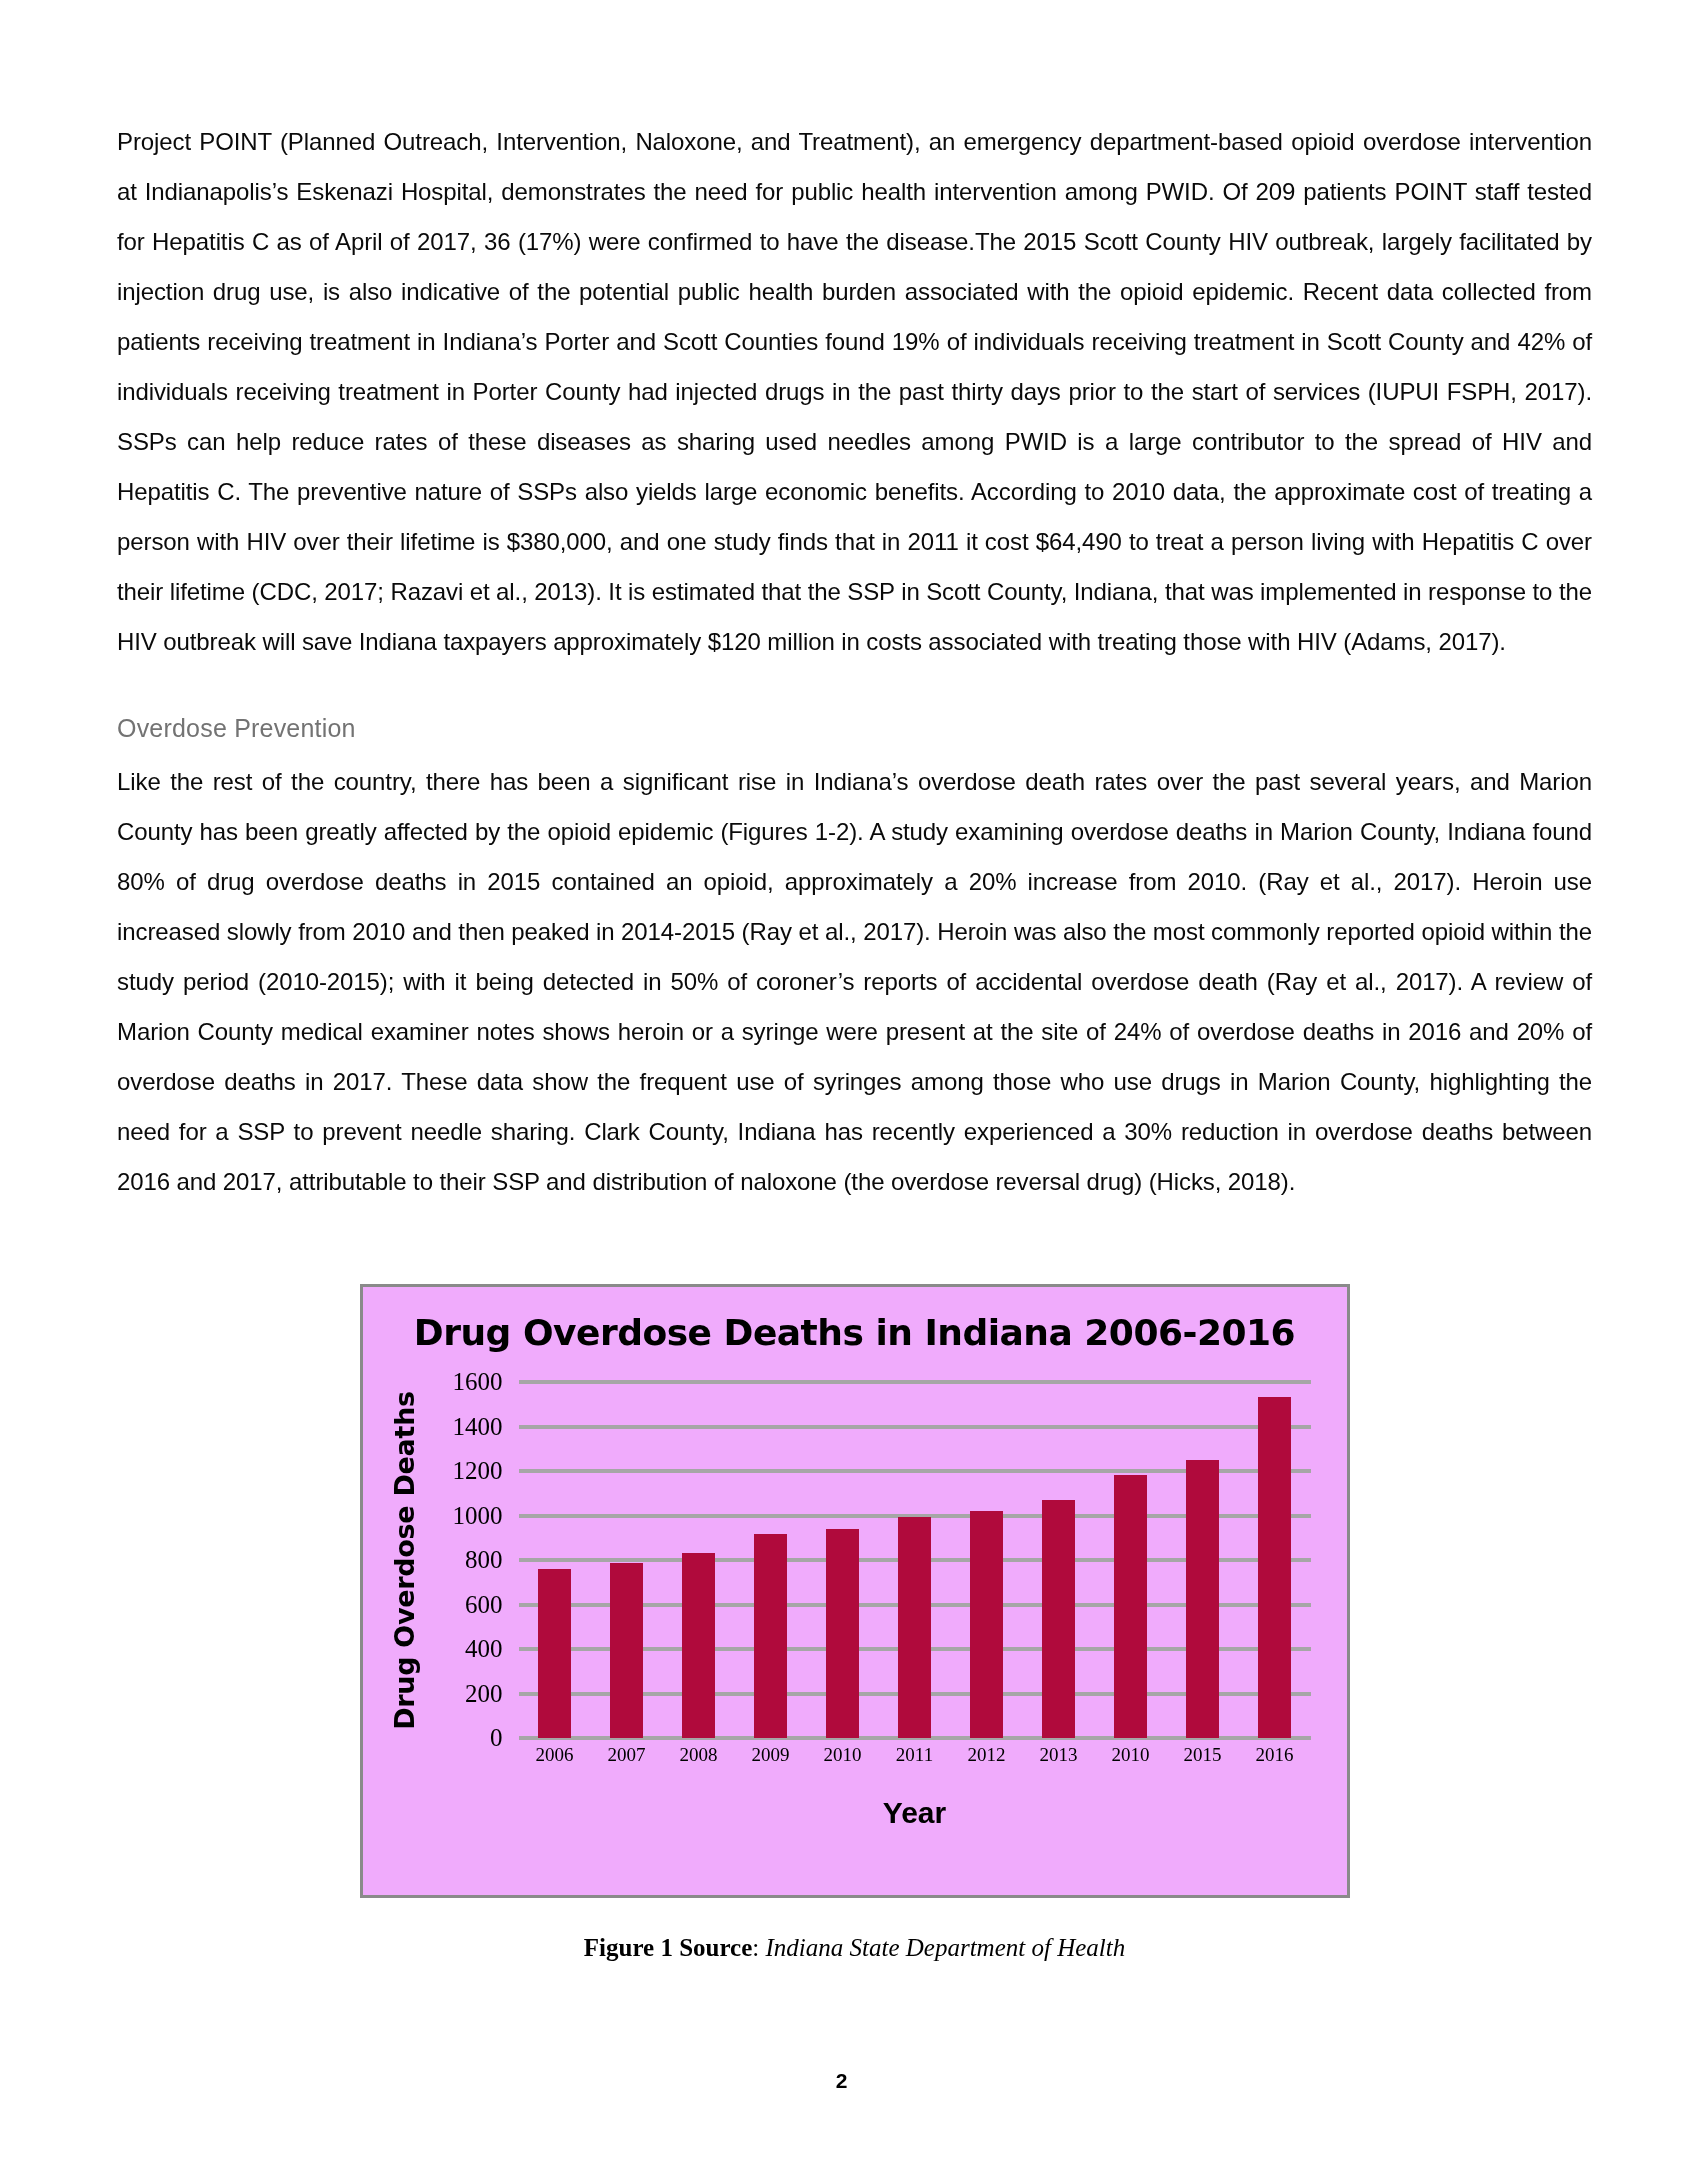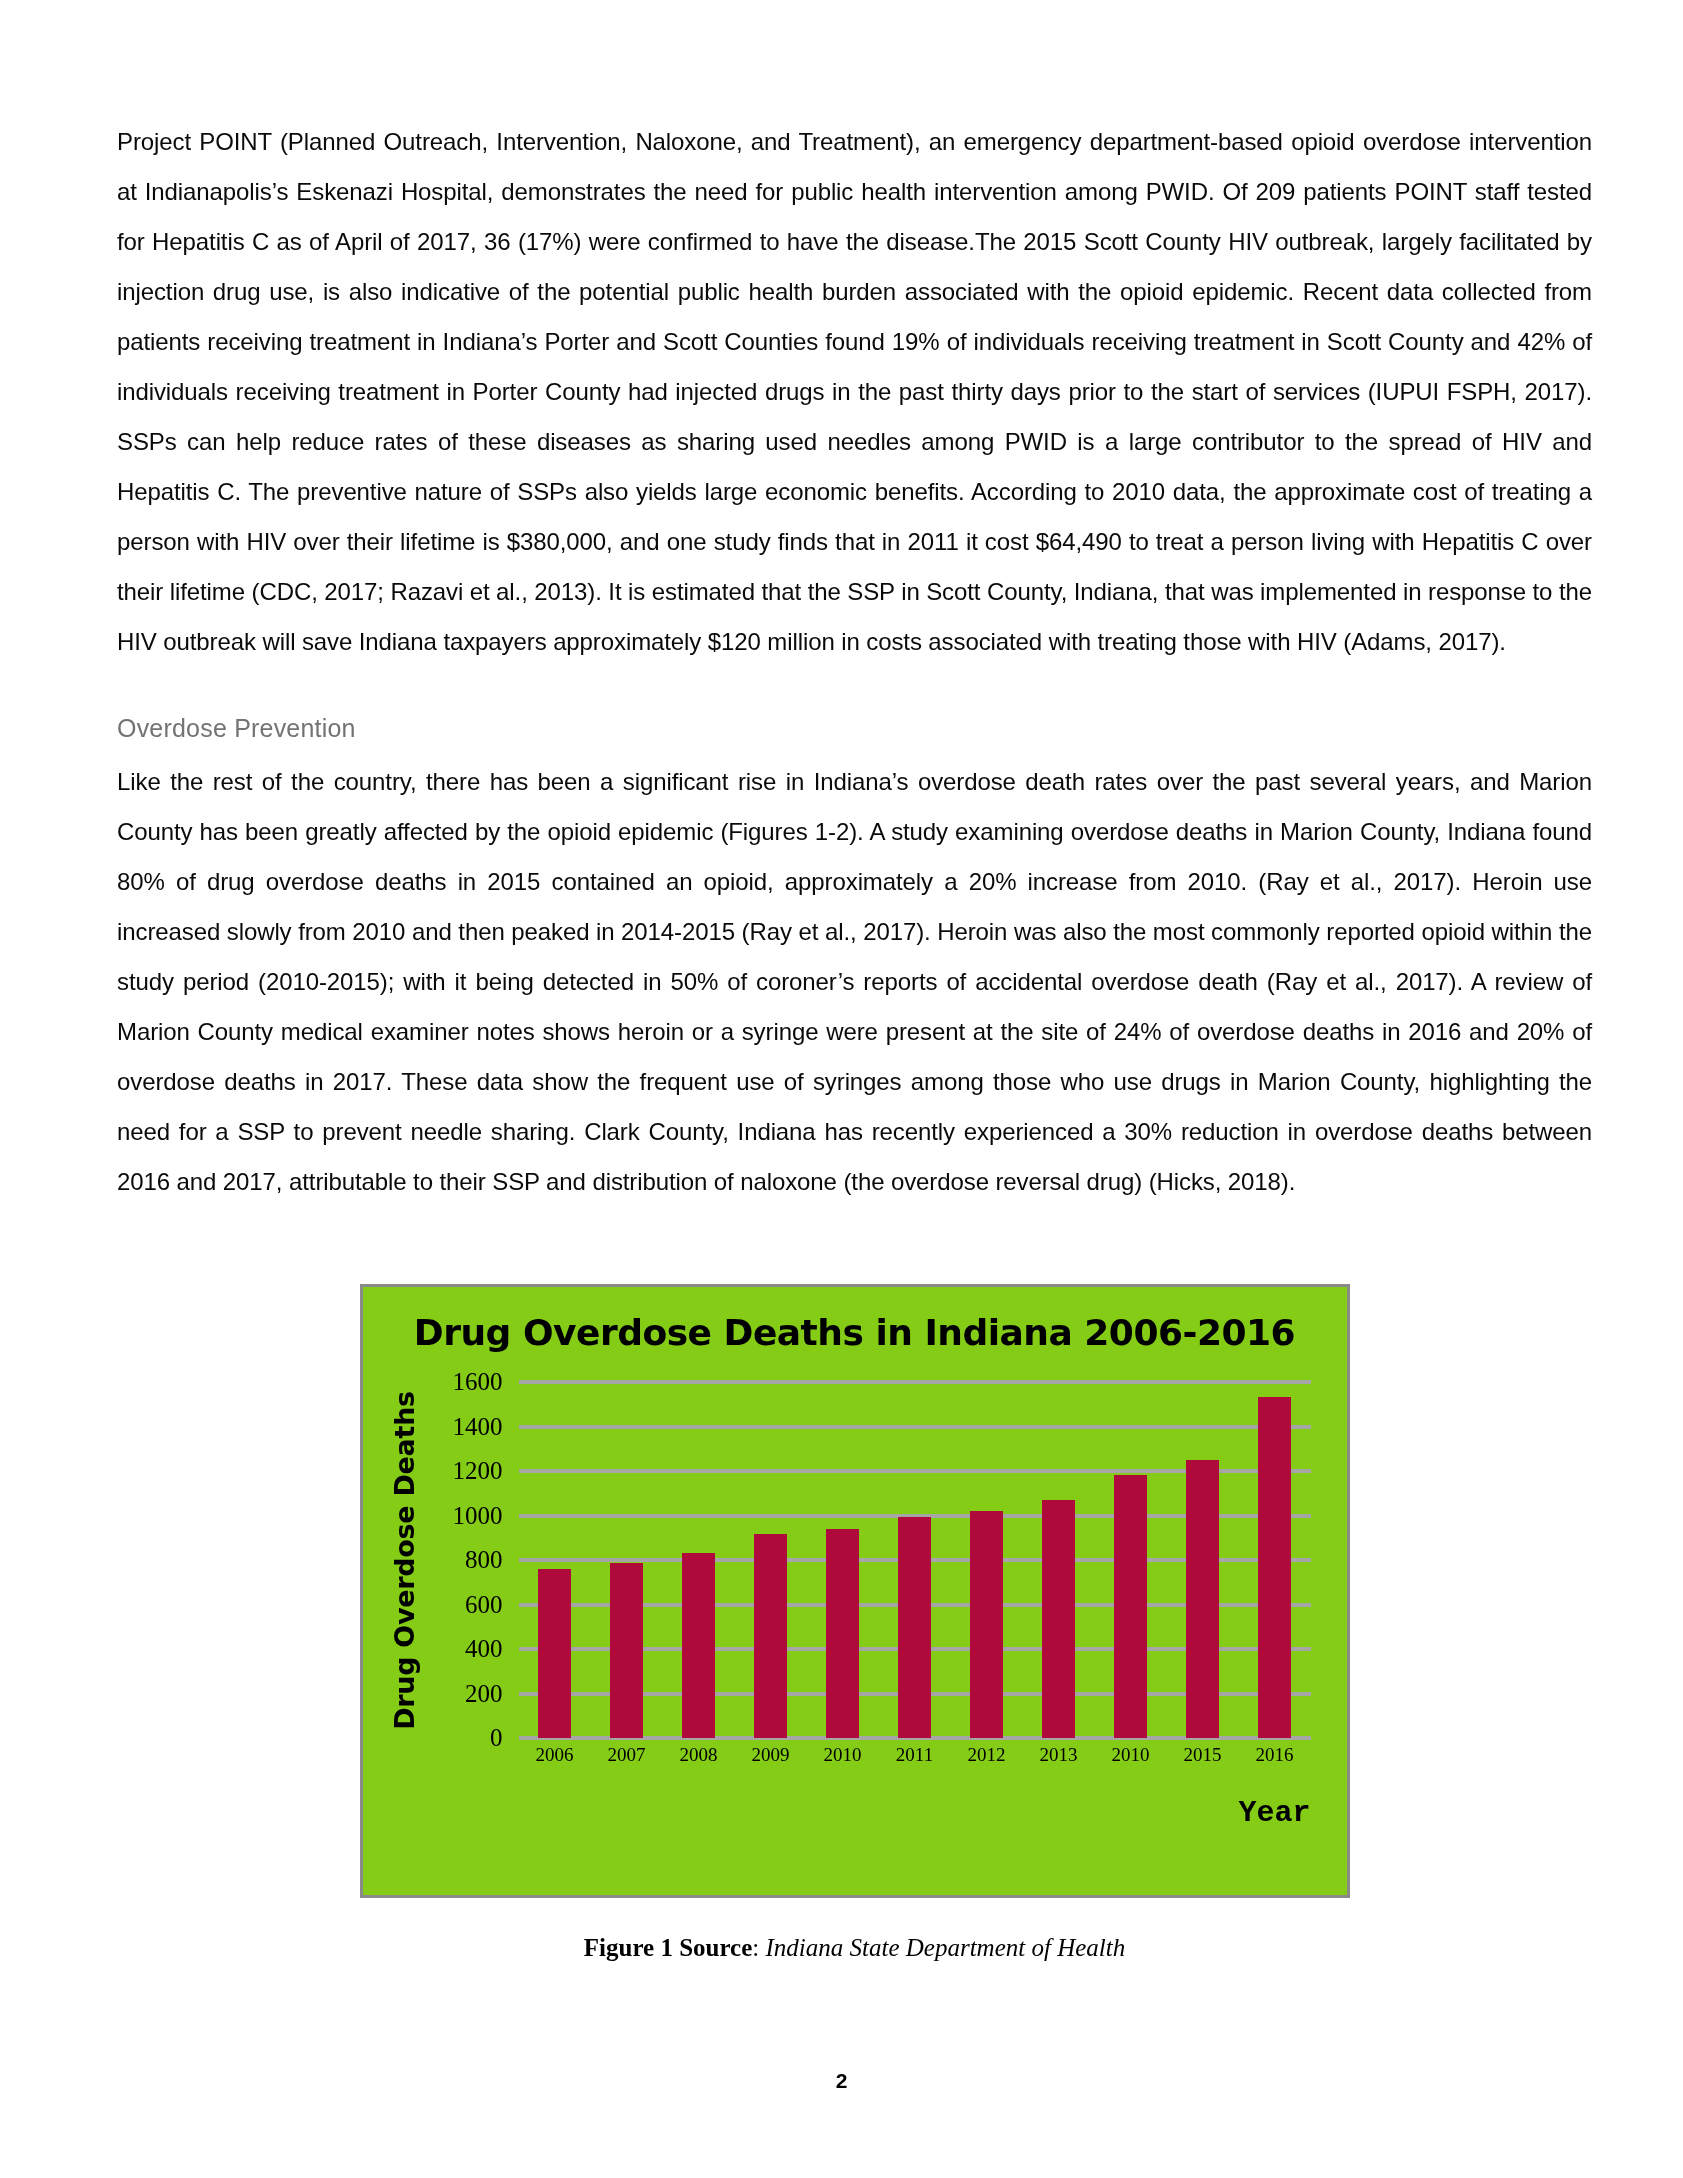--- a/index.html
+++ b/index.html
@@ -53,21 +53,21 @@
     margin-top: 77px;
     display: flex;
     flex-direction: column;
     align-items: center;
   }
 
   .chart-box {
     width: 990px;
     height: 614px;
     border: 3px solid #8a8a8a;
-    background: #84cc16;
+    background: #f0abfc;
     box-sizing: border-box;
     position: relative;
     padding: 0;
   }
 
   .chart-title {
     text-align: center;
     font-family: "DejaVu Sans", sans-serif;
     font-weight: bold;
     font-size: 36px;
@@ -179,22 +179,22 @@
     font-family: Liberation Serif, serif;
     font-size: 19px;
     color: #000000;
   }
 
   .x-axis-title {
     position: absolute;
     left: 156px;
     top: 414px;
     width: 792px;
-    text-align: right;
-    font-family: Liberation Mono, monospace;
+    text-align: center;
+    font-family: Liberation Sans, sans-serif;
     font-weight: bold;
     font-size: 30px;
     color: #000000;
   }
 
   .figure-caption {
     margin-top: 36px;
     width: 990px;
     text-align: center;
     font-family: "Liberation Serif", serif;

